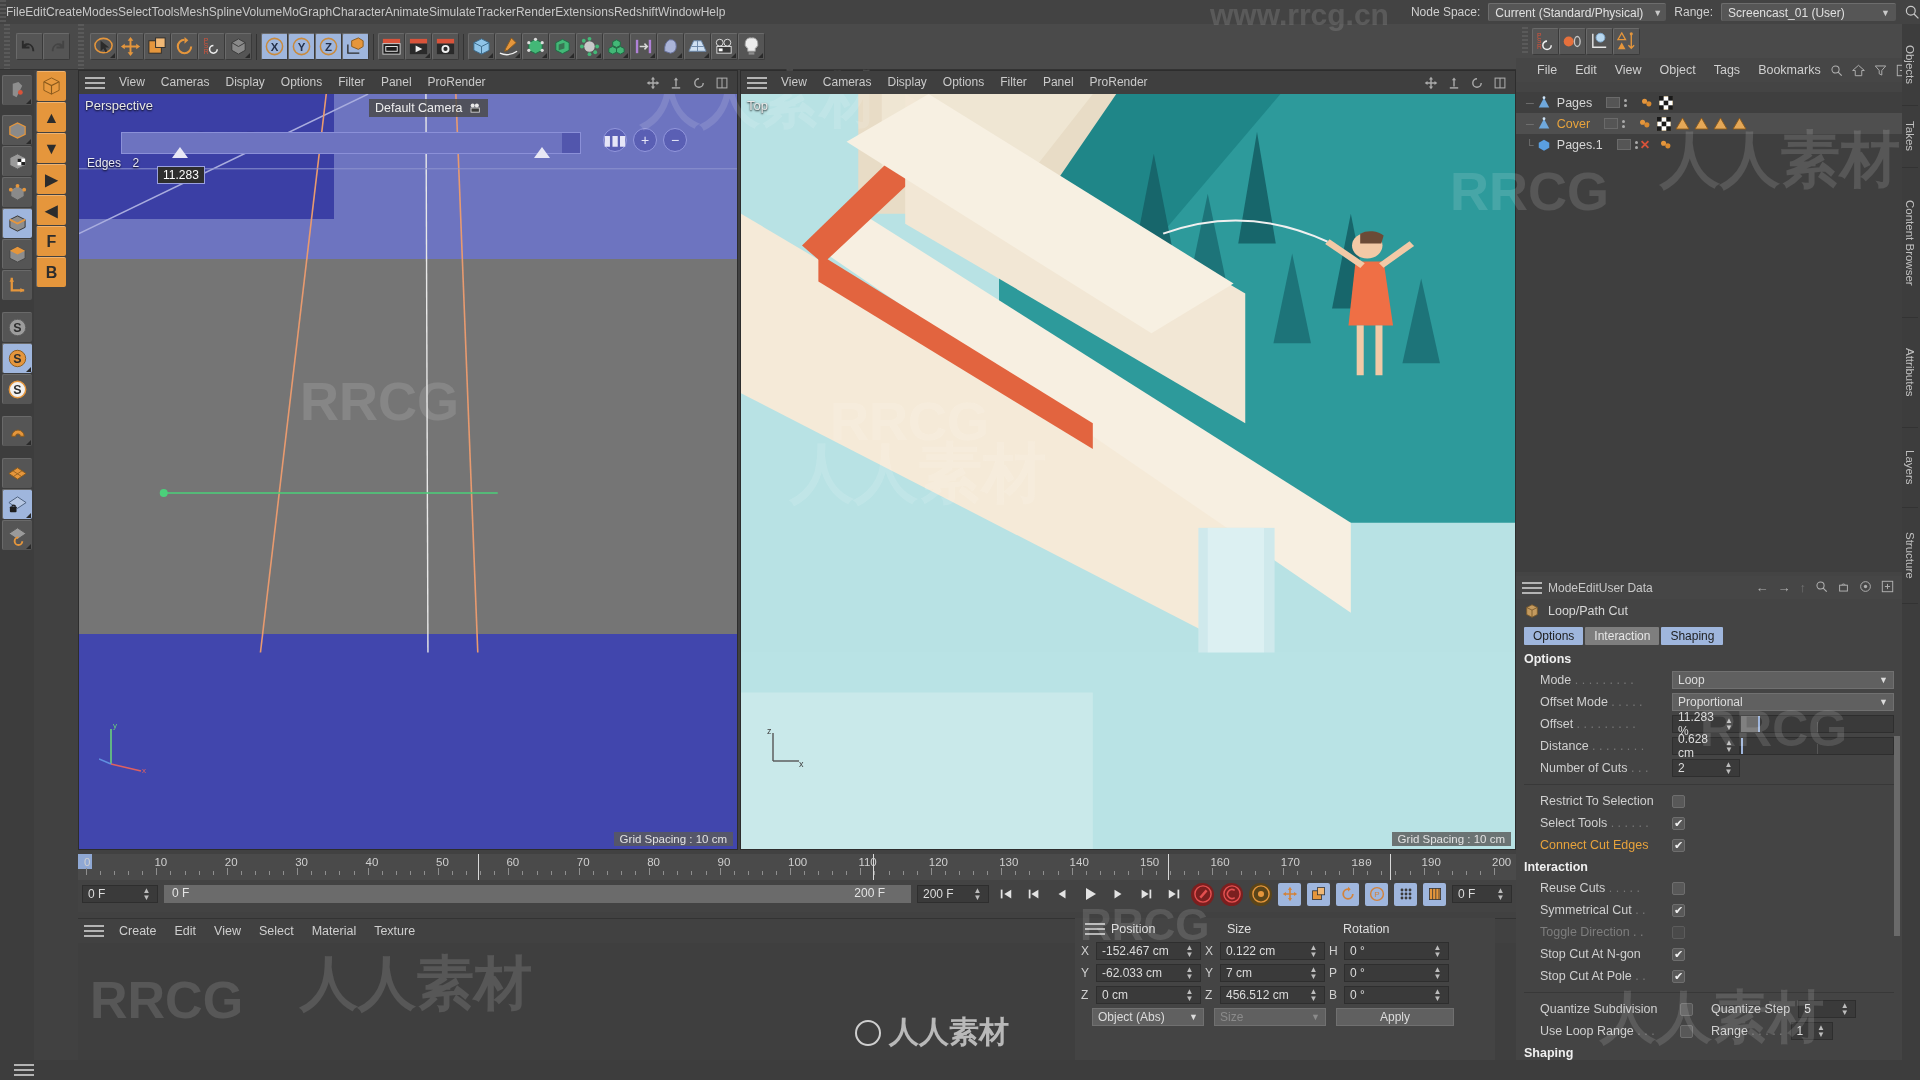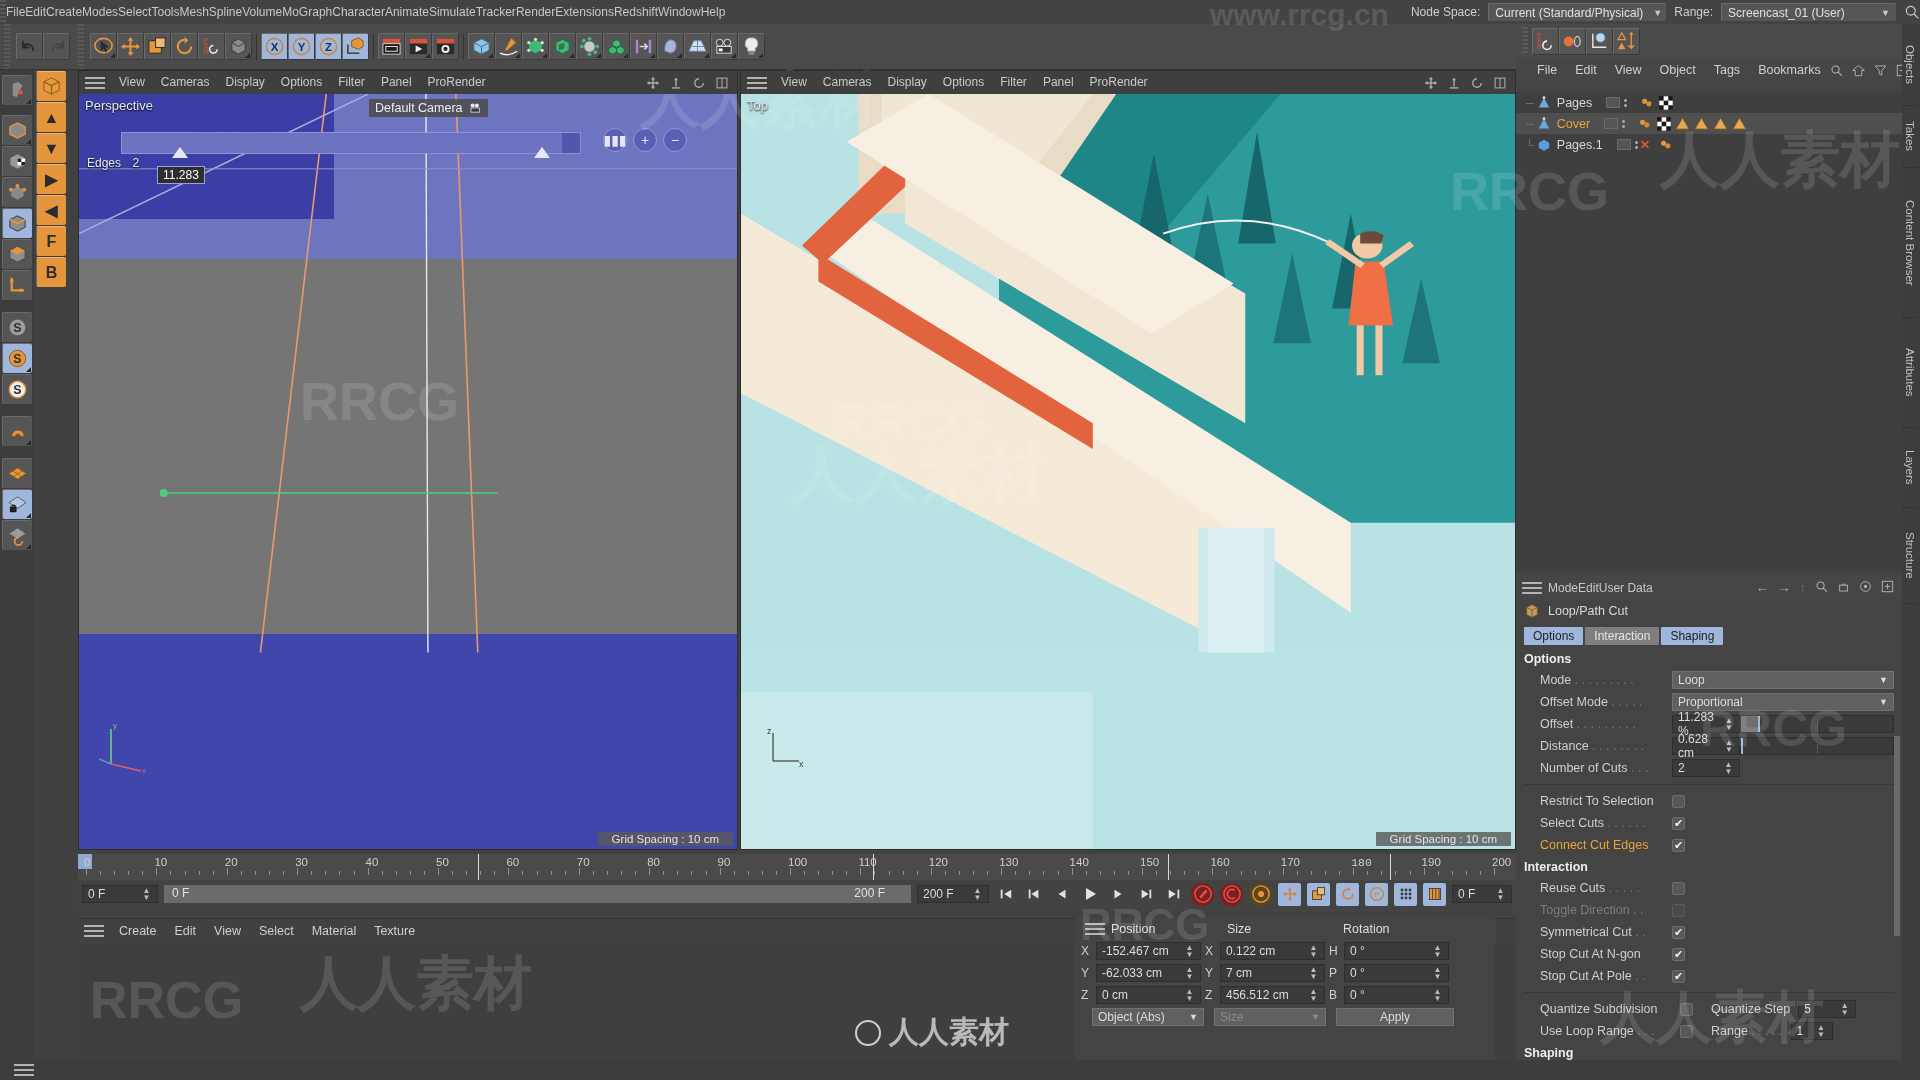--- a/index.html
+++ b/index.html
@@ -62,21 +62,21 @@
   .vp { position:absolute; top:0; bottom:0; border:1px solid #2d2d2d; overflow:hidden; }
   .vpL { left:0; width:660px; }
   .vpR { left:662px; right:0; }
   .vpmenu { position:absolute; left:0; top:0; right:0; height:23px; background:#3f3f3f;
             display:flex; align-items:center; z-index:5; }
   .vpmenu .mi { padding:0 8px; font-size:12px; line-height:23px; color:#cacaca; }
   .vpmenu .icons { margin-left:auto; display:flex; gap:9px; padding-right:8px; opacity:.8; }
   .vpbody { position:absolute; left:0; right:0; top:23px; bottom:0; overflow:hidden; }
   .vptitle { position:absolute; left:6px; top:4px; font-size:13px; color:#e8e8e8;
              text-shadow:0 1px 2px #000; z-index:4; }
-  .gridspace { position:absolute; right:4px; bottom:3px; background:#5a5a5ad0; padding:1px 14px;
+  .gridspace { position:absolute; right:4px; bottom:3px; background:#5a5a5ad0; padding:1px 6px;
                font-size:11.5px; color:#e2e2e2; z-index:4; }
 
   
   .persp-sky   { position:absolute; left:0; top:0; width:100%; height:165px; background:#6d74c0; }
   .persp-sky2  { position:absolute; left:0; top:0; width:255px; height:125px; background:#3b3fa5; }
   .persp-mid   { position:absolute; left:0; top:165px; width:100%; height:375px; background:#757575; }
   .persp-bot   { position:absolute; left:0; top:540px; width:100%; bottom:0; background:#4146ad; }
   .persp-band  { position:absolute; left:0; top:165px; width:100%; height:55px; background:#8287c9; }
 
   .hudbar { position:absolute; left:42px; top:38px; width:460px; height:22px;
@@ -1312,41 +1312,41 @@
           </div>
       </div>
 
       <div class="hr"></div>
 
       <div class="prow">
         <span class="pl">Restrict To Selection</span>
         <span class="cb"></span>
       </div>
       <div class="prow">
-        <span class="pl"><span>Select Cuts</span><span style="color:#777"> . . . . . .</span></span>
+        <span class="pl"><span>Select Tools</span><span style="color:#777"> . . . . . .</span></span>
         <span class="cb on"></span>
       </div>
       <div class="prow orange">
         <span class="pl">Connect Cut Edges</span>
         <span class="cb on"></span>
       </div>
 
       <div class="sect">Interaction</div>
 
       <div class="prow">
         <span class="pl"><span>Reuse Cuts</span><span style="color:#777"> . . . . .</span></span>
         <span class="cb"></span>
       </div>
+      <div class="prow">
+        <span class="pl"><span>Symmetrical Cut</span><span style="color:#777"> . .</span></span>
+        <span class="cb on"></span>
+      </div>
       <div class="prow dim">
         <span class="pl"><span>Toggle Direction</span><span> . .</span></span>
         <span class="cb off2"></span>
-      </div>
-      <div class="prow">
-        <span class="pl"><span>Symmetrical Cut</span><span style="color:#777"> . .</span></span>
-        <span class="cb on"></span>
       </div>
       <div class="prow">
         <span class="pl">Stop Cut At N-gon</span>
         <span class="cb on"></span>
       </div>
       <div class="prow">
         <span class="pl"><span>Stop Cut At Pole</span><span style="color:#777"> . .</span></span>
         <span class="cb on"></span>
       </div>
 

